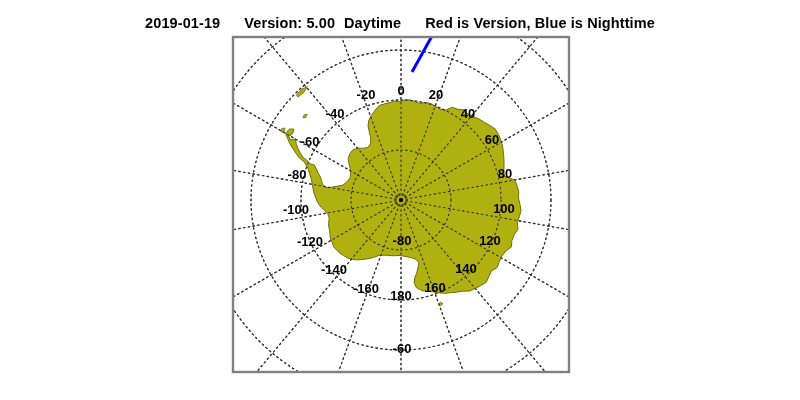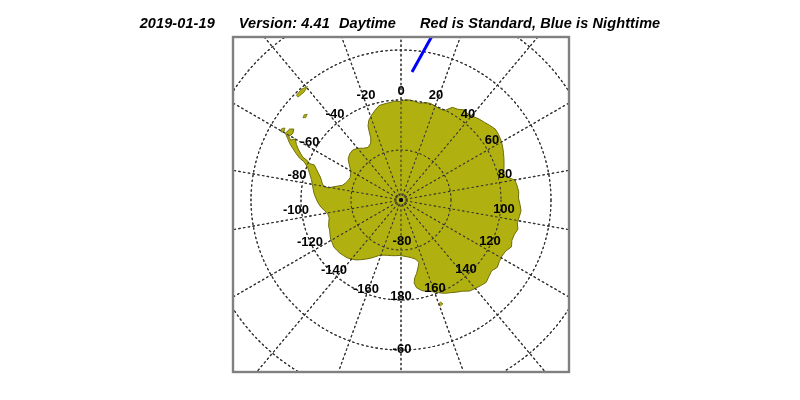--- a/index.html
+++ b/index.html
@@ -24,38 +24,38 @@
     position: absolute;
     left: 0; top: 15px;
     width: 800px;
     text-align: center;
     white-space: nowrap;
     font-size: 14.5px;
     font-weight: bold;
     color: #000000;
     letter-spacing: 0.1px;
   }
-  .title-seg { display: inline-block; font-style: italic; }
+  .title-seg { display: inline-block; }
   .title-gap-md { display: inline-block; width: 9px; }
   .title-gap-lg { display: inline-block; width: 24px; }
   svg { display: block; }
   .gridlabel {
     font-family: "Liberation Sans", sans-serif;
     font-size: 13px;
     font-weight: bold;
     fill: #000000;
   }
 </style>
 </head>
 <body>
 
 <div id="figure">
 
   <div class="title-bar">
-    <span class="title-seg">2019-01-19</span><span class="title-gap-lg"></span><span class="title-seg">Version: 4.41</span><span class="title-gap-md"></span><span class="title-seg">Daytime</span><span class="title-gap-lg"></span><span class="title-seg">Red is Standard, Blue is Nighttime</span>
+    <span class="title-seg">2019-01-19</span><span class="title-gap-lg"></span><span class="title-seg">Version: 5.00</span><span class="title-gap-md"></span><span class="title-seg">Daytime</span><span class="title-gap-lg"></span><span class="title-seg">Red is Version, Blue is Nighttime</span>
   </div>
 
   <svg id="map-svg" width="800" height="400" viewBox="0 0 800 400">
 
     <defs>
       <clipPath id="frameClip">
         <rect id="clip-rect" x="233" y="37" width="336" height="335"></rect>
       </clipPath>
     </defs>
 

